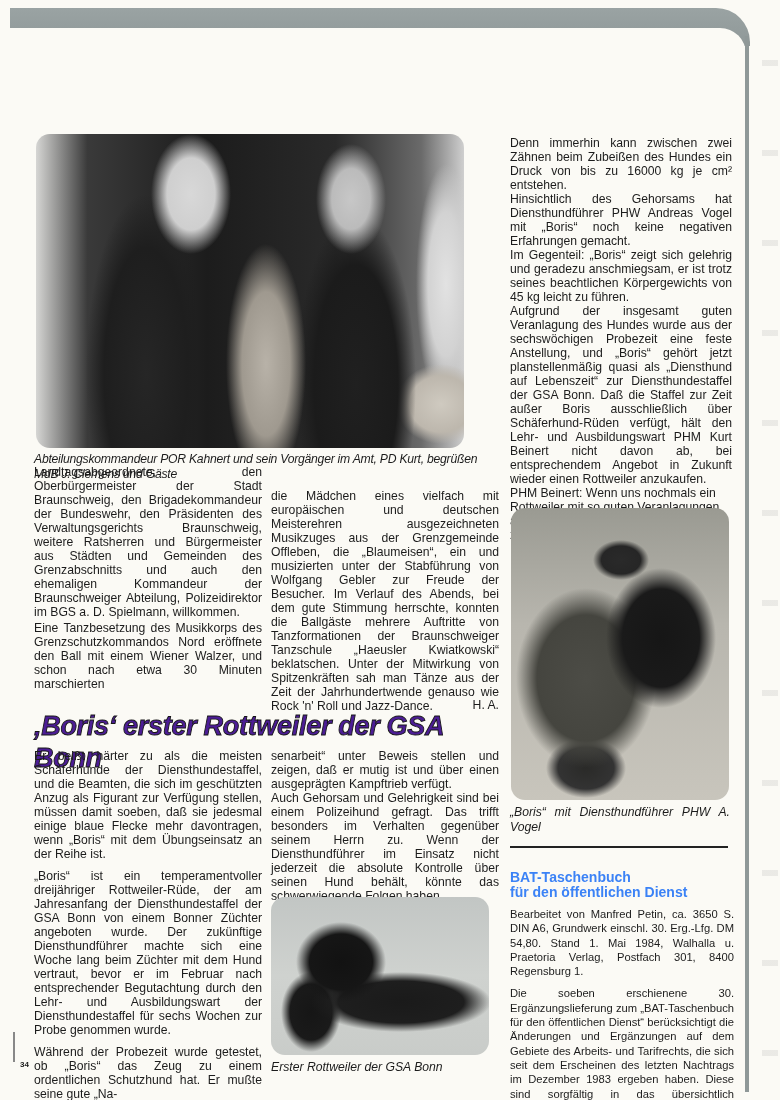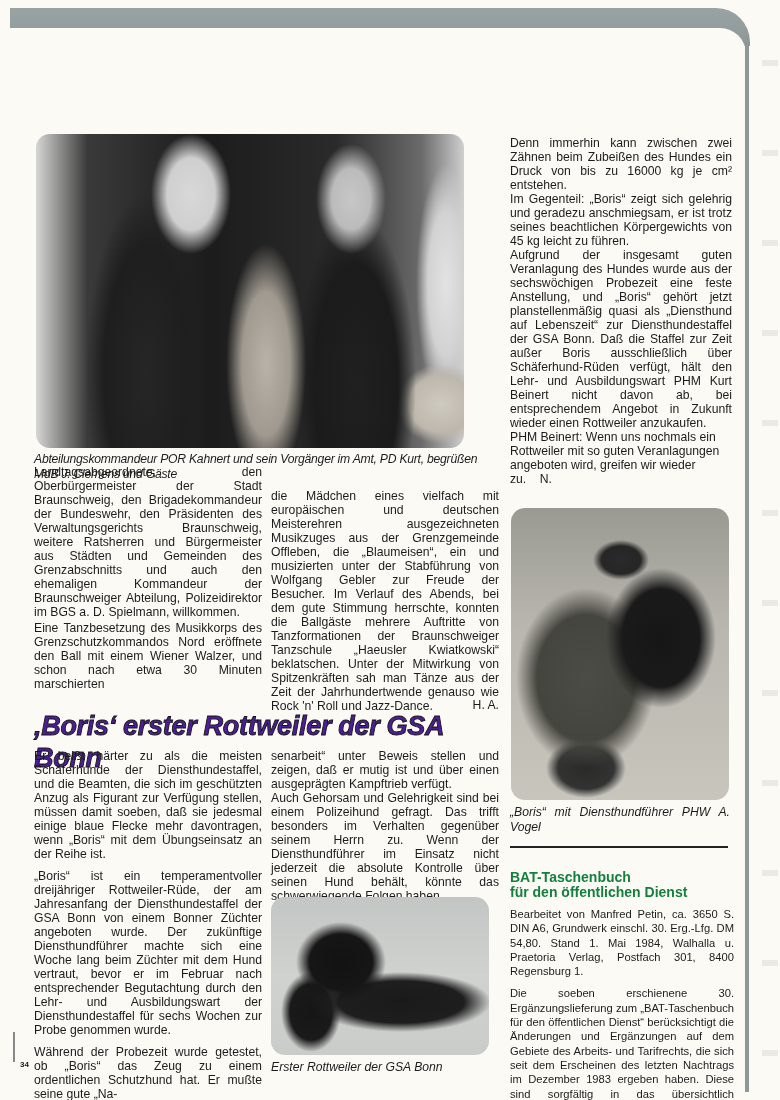--- a/index.html
+++ b/index.html
@@ -67,21 +67,21 @@
     position: absolute; left: 34px; top: 710px; width: 470px;
     font-family: "Liberation Sans", sans-serif; font-weight: 900; font-style: italic;
     font-size: 27px; letter-spacing: -0.3px; line-height: 32px; color: #4c1d95;
     -webkit-text-stroke: 0.9px #151515;
   }
   .rule {
     position: absolute; left: 510px; top: 846px; width: 218px; height: 2px; background: #222;
   }
   .bat-title {
     position: absolute; left: 510px; top: 870px; width: 230px;
-    font-weight: bold; font-size: 14px; line-height: 15px; color: #15803d;
+    font-weight: bold; font-size: 14px; line-height: 15px; color: #3b82f6;
   }
   .small { font-size: 11.2px; line-height: 14.3px; }
   .page-num {
     position: absolute; left: 20px; top: 1060px; font-size: 8px; font-weight: bold;
   }
   .right-noise {
     position: absolute; left: 762px; top: 20px; width: 16px; height: 1060px;
     background: repeating-linear-gradient(180deg, transparent 0 40px, rgba(140,140,140,0.15) 40px 46px, transparent 46px 90px);
   }
 </style>
@@ -118,20 +118,21 @@
 <div class="txt" style="left:271px; top:749px; width:228px;">
   <p>senarbeit“ unter Beweis stellen und zeigen, daß er mutig ist und über einen ausgeprägten Kampftrieb verfügt.</p>
   <p>Auch Gehorsam und Gelehrigkeit sind bei einem Polizeihund gefragt. Das trifft besonders im Verhalten gegenüber seinem Herrn zu. Wenn der Diensthundführer im Einsatz nicht jederzeit die absolute Kontrolle über seinen Hund behält, könnte das schwerwiegende Folgen haben.</p>
 </div>
 
 <div class="photo photo-dog-lying"></div>
 <div class="caption" style="left:271px; top:1060px; width:228px;">Erster Rottweiler der GSA Bonn</div>
 
 <div class="txt" style="left:510px; top:136px; width:222px;">
   <p>Denn immerhin kann zwischen zwei Zähnen beim Zubeißen des Hundes ein Druck von bis zu 16000 kg je cm² entstehen.</p>
+  <p>Hinsichtlich des Gehorsams hat Diensthundführer PHW Andreas Vogel mit „Boris“ noch keine negativen Erfahrungen gemacht.</p>
   <p>Im Gegenteil: „Boris“ zeigt sich gelehrig und geradezu anschmiegsam, er ist trotz seines beachtlichen Körpergewichts von 45 kg leicht zu führen.</p>
   <p>Aufgrund der insgesamt guten Veranlagung des Hundes wurde aus der sechswöchigen Probezeit eine feste Anstellung, und „Boris“ gehört jetzt planstellenmäßig quasi als „Diensthund auf Lebenszeit“ zur Diensthundestaffel der GSA Bonn. Daß die Staffel zur Zeit außer Boris ausschließlich über Schäferhund-Rüden verfügt, hält den Lehr- und Ausbildungswart PHM Kurt Beinert nicht davon ab, bei entsprechendem Angebot in Zukunft wieder einen Rottweiler anzukaufen.</p>
   <p style="text-align:left;"><span>PHM Beinert: Wenn uns nochmals ein Rottweiler mit so guten Veranlagungen angeboten wird, greifen wir wieder zu.</span>&nbsp;&nbsp;&nbsp;&nbsp;<span>N.</span></p>
 </div>
 
 <div class="photo photo-dog-handler"></div>
 <div class="caption" style="left:510px; top:805px; width:220px; text-align:justify; text-align-last:left;">„Boris“ mit Diensthundführer PHW A. Vogel</div>
 
 <div class="rule"></div>
 

